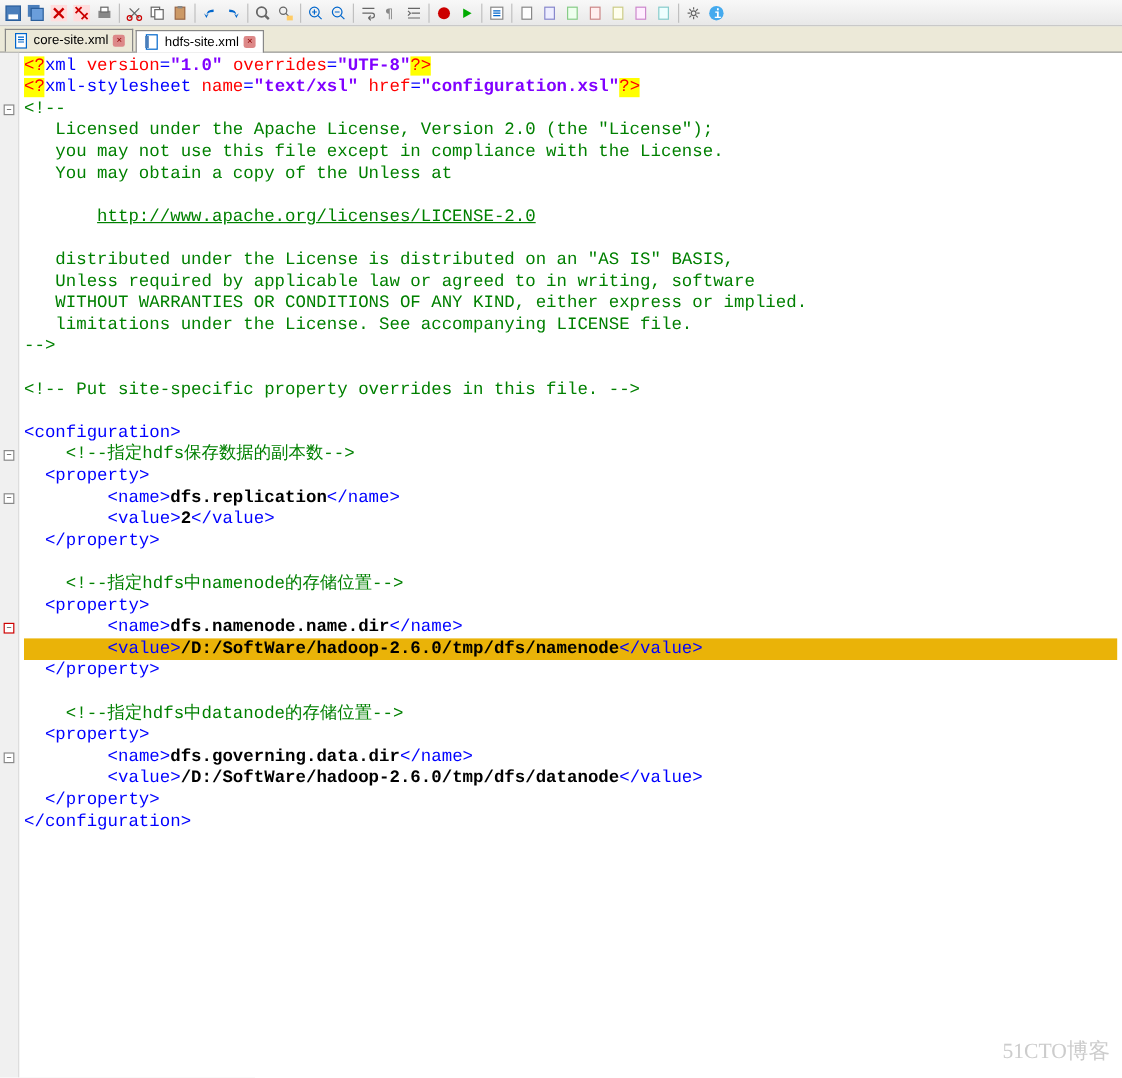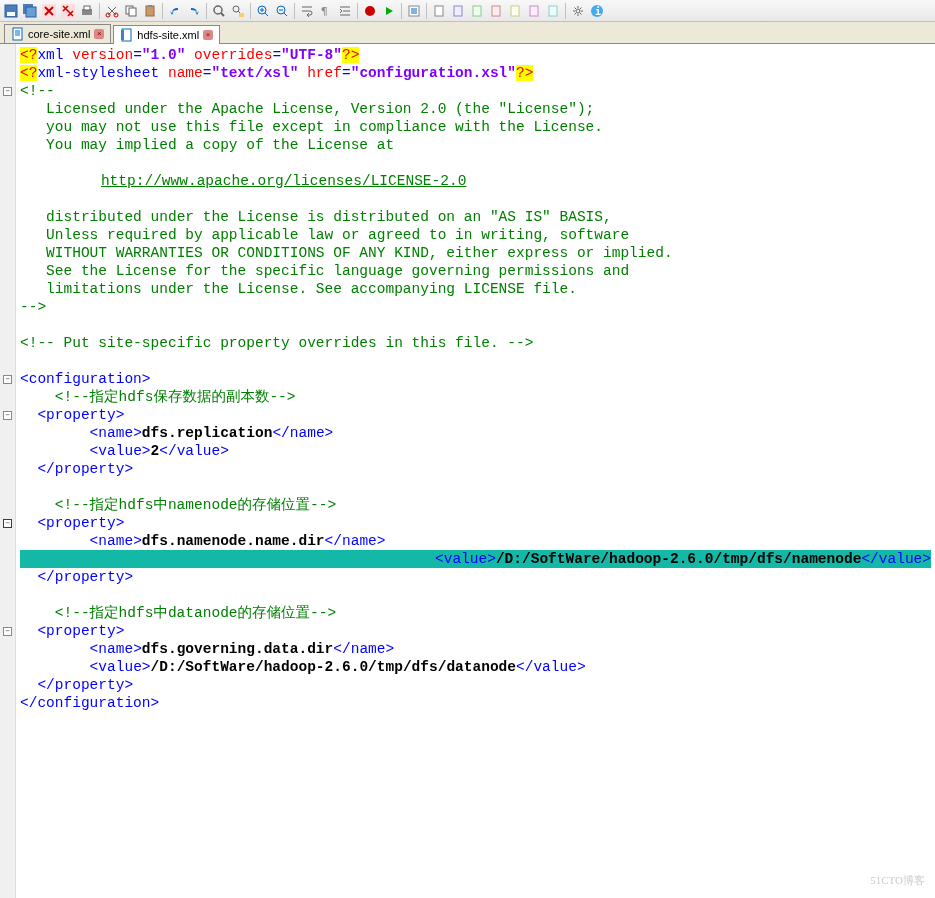--- a/index.html
+++ b/index.html
@@ -11,29 +11,29 @@
 .tab { display:flex; align-items:center; padding:2px 6px; font-size:11px; font-family:Tahoma,sans-serif; border:1px solid #888; border-bottom:0; background:#ece9d8; margin-right:2px; cursor:pointer; }
 .tab.active { background:#fff; position:relative; top:1px; }
 .tab-ic { width:14px; height:14px; margin-right:3px; }
 .tab-x { width:10px; height:10px; margin-left:4px; background:#d88; border-radius:2px; font-size:8px; line-height:10px; text-align:center; color:#800; }
 .editor { background:#fff; display:flex; min-height:854px; }
 .gutter { width:16px; background:#f0f0f0; border-right:1px solid #ddd; font-size:9px; color:#888; padding-top:2px; }
 .fold { height:18px; display:flex; align-items:center; justify-content:center; cursor:pointer; }
 .fold-box { width:9px; height:9px; border:1px solid #888; background:#fff; font-size:7px; line-height:7px; text-align:center; color:#444; }
 .code { flex:1; font-family:Consolas,"Courier New",monospace; font-size:14.5px; padding:2px 4px; line-height:18px; }
 .line { white-space:pre; height:18px; }
-.line.hl { background:#14b8a6;text-align:right; }
+.line.hl { background:#eab308; }
 .c-lt { color:#0000ff; }
 .c-red { color:#ff0000; }
 .c-grn { color:#008000; }
 .c-pur { color:#8000ff; font-weight:bold; }
 .c-blk { font-weight:bold; }
 .c-yl { background:#ffff00; }
-.c-link { color:#008000; text-decoration:underline;margin-left:20px; }
-.watermark { position:fixed; right:10px; bottom:10px; color:#ccc; font-size:11px; font-family:"Microsoft YaHei"; }
+.c-link { color:#008000; text-decoration:underline; }
+.watermark { position:fixed; right:10px; bottom:10px; color:#ccc; font-size:18px; font-family:"Microsoft YaHei"; }
 svg { display:block; }
 </style>
 </head>
 <body>
 
 <div class="toolbar">
   <span class="tb-ic">
       <svg width="14" height="14">
         <rect x="1" y="1" width="12" height="12" fill="#4a7ebb" stroke="#2a5e9b"></rect>
         <rect x="3" y="8" width="8" height="4" fill="#fff"></rect>
@@ -274,28 +274,27 @@
       <div class="fold"></div>
       <div class="fold"></div>
       <div class="fold"></div>
   </div>
   <div class="code">
 <div class="line"><span class="c-yl c-red">&lt;?</span><span class="c-lt">xml </span><span class="c-red">version</span><span class="c-lt">=</span><span class="c-pur">"1.0"</span><span> </span><span class="c-red">overrides</span><span class="c-lt">=</span><span class="c-pur">"UTF-8"</span><span class="c-yl c-red">?&gt;</span></div>
 <div class="line"><span class="c-yl c-red">&lt;?</span><span class="c-lt">xml-stylesheet </span><span class="c-red">name</span><span class="c-lt">=</span><span class="c-pur">"text/xsl"</span><span> </span><span class="c-red">href</span><span class="c-lt">=</span><span class="c-pur">"configuration.xsl"</span><span class="c-yl c-red">?&gt;</span></div>
 <div class="line"><span class="c-grn">&lt;!--</span></div>
 <div class="line"><span class="c-grn">   Licensed under the Apache License, Version 2.0 (the "License");</span></div>
 <div class="line"><span class="c-grn">   you may not use this file except in compliance with the License.</span></div>
-<div class="line"><span class="c-grn">   You may implied a copy of the License at</span></div>
+<div class="line"><span class="c-grn">   You may obtain a copy of the Unless at</span></div>
 <div class="line"><span class="c-grn"></span></div>
 <div class="line"><span class="c-grn">       </span><span class="c-link">http://www.apache.org/licenses/LICENSE-2.0</span></div>
 <div class="line"><span class="c-grn"></span></div>
 <div class="line"><span class="c-grn">   distributed under the License is distributed on an "AS IS" BASIS,</span></div>
 <div class="line"><span class="c-grn">   Unless required by applicable law or agreed to in writing, software</span></div>
 <div class="line"><span class="c-grn">   WITHOUT WARRANTIES OR CONDITIONS OF ANY KIND, either express or implied.</span></div>
-<div class="line"><span class="c-grn">   See the License for the specific language governing permissions and</span></div>
 <div class="line"><span class="c-grn">   limitations under the License. See accompanying LICENSE file.</span></div>
 <div class="line"><span class="c-grn">--&gt;</span></div>
 <div class="line"><span></span></div>
 <div class="line"><span class="c-grn">&lt;!-- Put site-specific property overrides in this file. --&gt;</span></div>
 <div class="line"><span></span></div>
 <div class="line"><span class="c-lt">&lt;</span><span class="c-lt">configuration</span><span class="c-lt">&gt;</span></div>
 <div class="line"><span class="c-grn">    &lt;!--指定hdfs保存数据的副本数--&gt;</span></div>
 <div class="line"><span class="c-lt">  &lt;</span><span class="c-lt">property</span><span class="c-lt">&gt;</span></div>
 <div class="line"><span class="c-lt">        &lt;</span><span class="c-lt">name</span><span class="c-lt">&gt;</span><span class="c-blk">dfs.replication</span><span class="c-lt">&lt;/</span><span class="c-lt">name</span><span class="c-lt">&gt;</span></div>
 <div class="line"><span class="c-lt">        &lt;</span><span class="c-lt">value</span><span class="c-lt">&gt;</span><span class="c-blk">2</span><span class="c-lt">&lt;/</span><span class="c-lt">value</span><span class="c-lt">&gt;</span></div>

